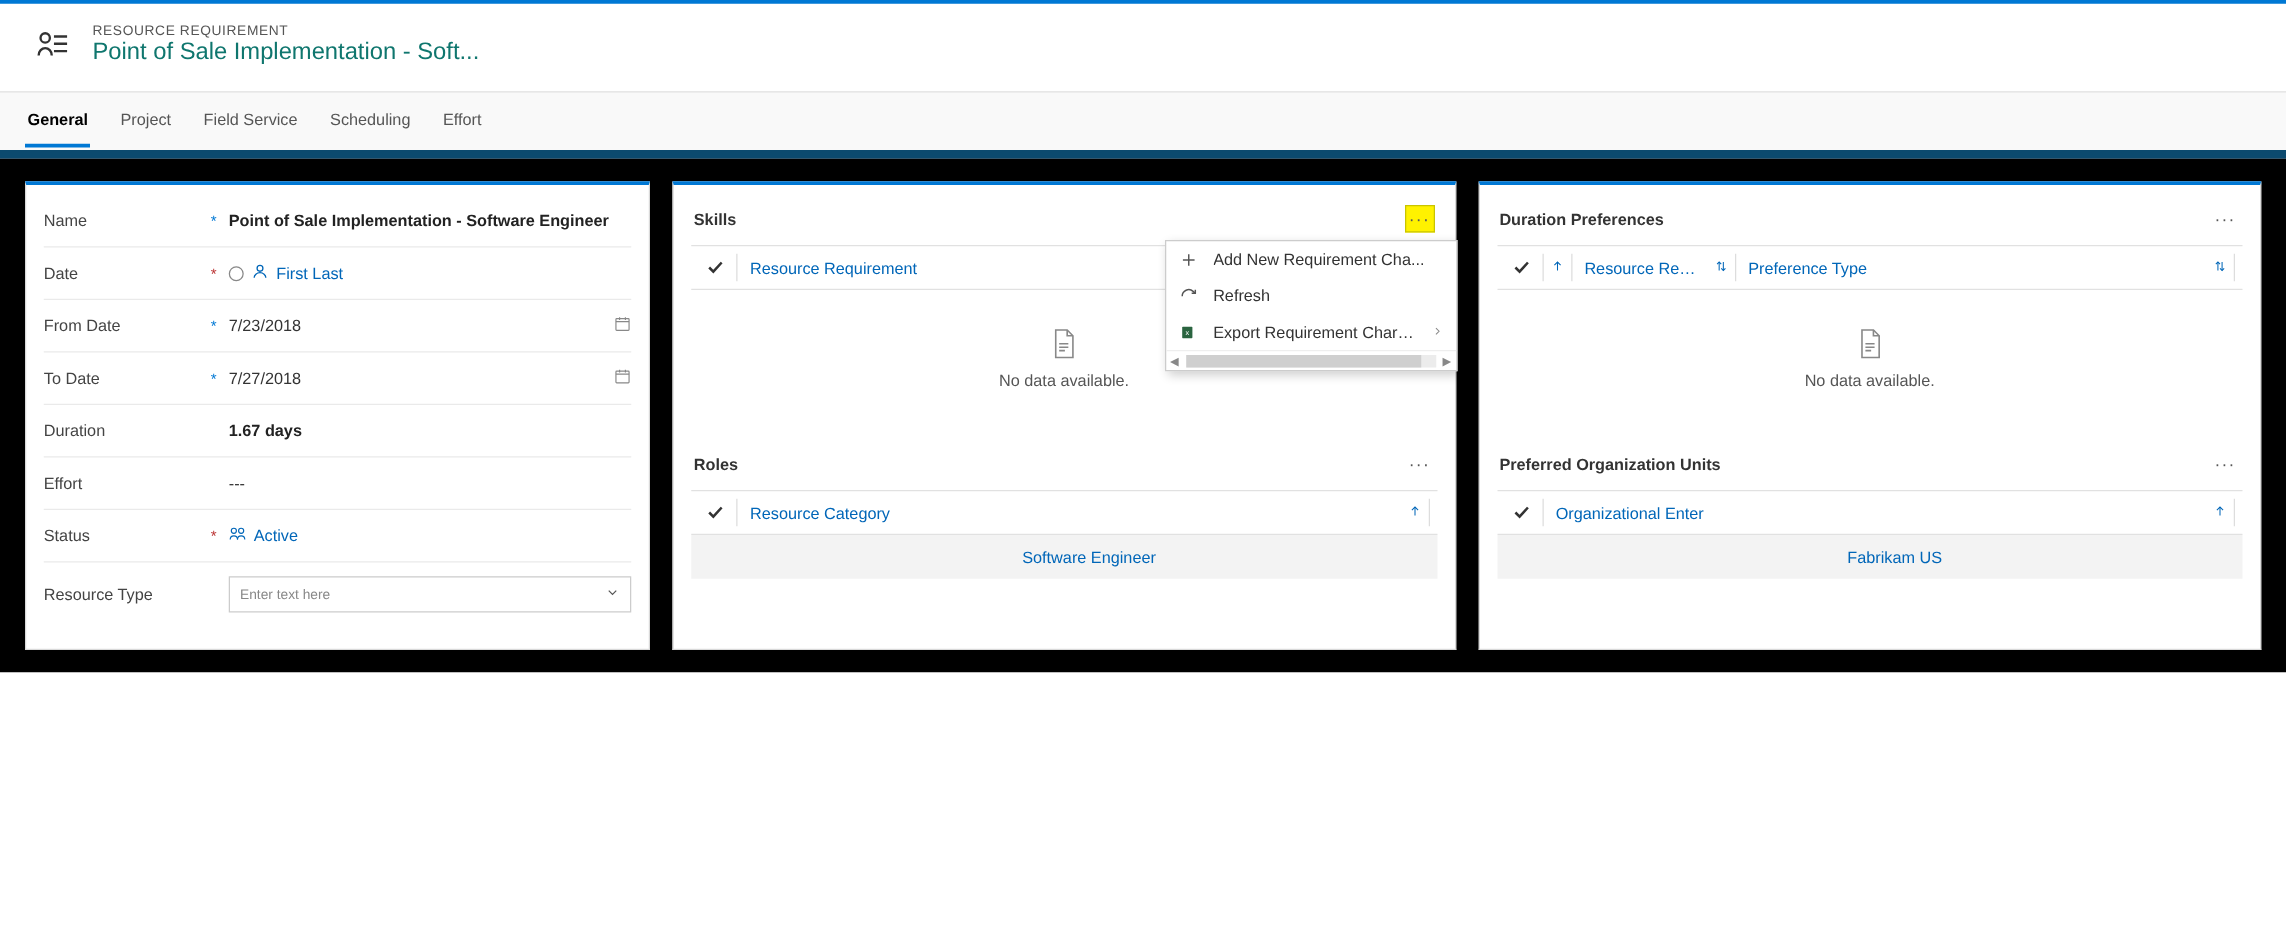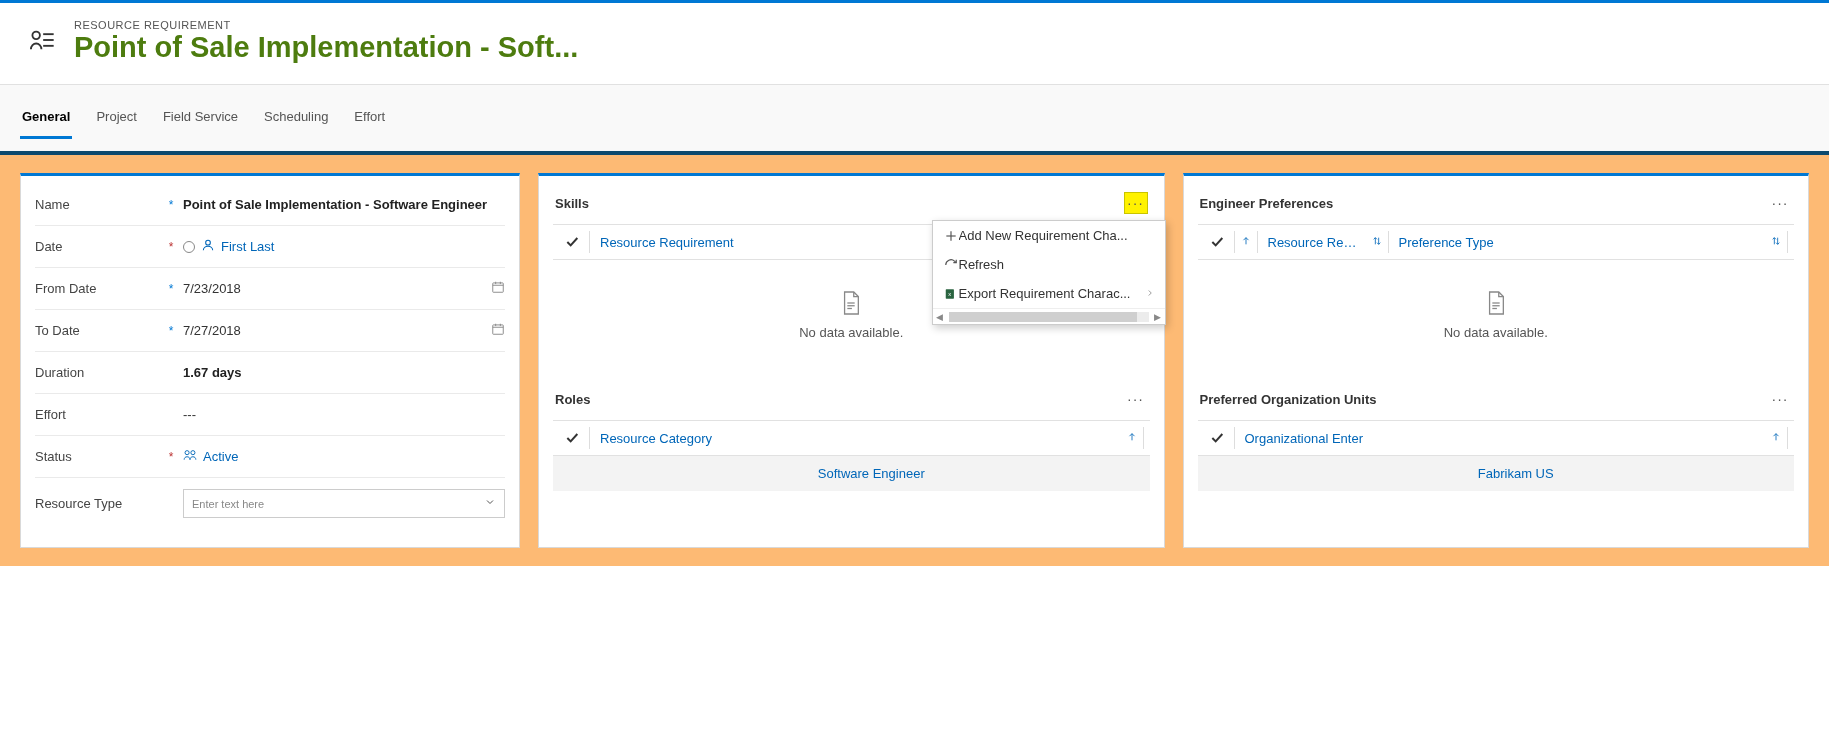--- a/index.html
+++ b/index.html
@@ -2,26 +2,26 @@
 <html><head>
 <meta charset="utf-8">
 <style>
   * { box-sizing: border-box; margin: 0; padding: 0; }
   body { font-family: "Segoe UI", sans-serif; font-size: 13px; color: #333; background: #fff; }
   .topbar { height: 3px; background: #0078d4; }
   .header { display: flex; align-items: center; padding: 16px 28px 20px 28px; }
   .header-icon svg { width: 28px; height: 28px; }
   .header-text { margin-left: 18px; }
   .header-label { font-size: 11px; color: #555; letter-spacing: 0.5px; }
-  .header-title { font-size: 29px; color: #4d7c0f; font-weight: 700; }
-  .tabs { border-top: 1px solid #e1e1e1; border-bottom: 4px solid #0c4a6e; padding: 12px 20px; background:#f9f9f9; }
+  .header-title { font-size: 19px; color: #0f766e; font-weight: 400; }
+  .tabs { border-top: 1px solid #e1e1e1; border-bottom: 7px solid #0c4a6e; padding: 2px 20px; background:#f9f9f9; }
   .tabs-inner { display: flex; gap: 22px; }
   .tab { padding: 12px 2px; color: #555; cursor: pointer; border-bottom: 3px solid transparent; }
   .tab.active { color: #000; border-bottom-color: #0078d4; font-weight: 600; }
-  .content { display: flex; gap: 18px; padding: 18px 20px; background:#fdba74;}
+  .content { display: flex; gap: 18px; padding: 18px 20px; background:#000000;}
   .panel { background: #fff; border: 1px solid #d9d9d9; border-top: 3px solid #0078d4; flex: 1; min-width: 0; }
   .panel-left { flex: 0 0 500px; padding: 8px 14px 18px 14px; }
   .panel-mid, .panel-right { flex: 1; padding: 8px 14px 24px 14px; position: relative; }
   .form-row { display: flex; align-items: center; border-bottom: 1px solid #eaeaea; padding: 11px 0; min-height: 42px; }
   .form-row:last-of-type { border-bottom: none; justify-content: center; }
   .form-label { width: 130px; color: #444; font-size: 13px; }
   .req-marker { width: 12px; color: #b33; font-size: 12px; text-align:center; margin-right:6px;}
   .req-marker.blue { color: #0078d4; }
   .form-value { flex: 1; display: flex; align-items: center; gap: 6px; }
   .form-value.bold { font-weight: 600; color:#222; }
@@ -47,21 +47,21 @@
   .sort-icon { color:#0066b8; padding:0 4px; }
   .sort-icon svg, .updown-icon svg { width:10px; height:12px; }
   .updown-icon { color:#0066b8; padding:0 4px; }
   .no-data { padding:30px 0 10px 0; text-align:center; color:#555; }
   .doc-icon svg { width:22px; height:26px; }
   .no-data-text { margin-top:6px; font-size:13px; }
   .data-row { background:#f3f3f3; padding:10px 8px 10px 48px; color:#0066b8; cursor:pointer; margin-top:0;text-align:center; }
   .section-spacer { height:30px; }
 
   .context-menu { position:absolute; top:44px; right:-2px; width:234px; background:#fff; border:1px solid #ccc; box-shadow:2px 3px 8px rgba(0,0,0,0.2); z-index:5; }
-  .menu-item { display:flex; align-items:center; padding:7px 10px; gap:0; white-space:nowrap; cursor:pointer; }
+  .menu-item { display:flex; align-items:center; padding:7px 10px; gap:12px; white-space:nowrap; cursor:pointer; }
   .menu-icon { width:16px; display:flex; align-items:center; justify-content:center; color:#555; }
   .menu-icon svg { width:14px; height:14px; }
   .menu-label { flex:1; font-size:13px; color:#333; overflow:hidden; text-overflow:ellipsis; }
   .menu-chev { color:#888; }
   .menu-chev svg { width:10px; height:10px; }
   .menu-scroll { height:16px; border-top:1px solid #eee; display:flex; align-items:center; }
   .menu-scroll-arrow { width:14px; display:flex; align-items:center; justify-content:center; color:#888; font-size:9px; }
   .menu-scroll-track { flex:1; height:10px; background:#ececec; margin:0 2px; }
   .menu-scroll-thumb { height:100%; width:94%; background:#cfcfcf; }
 </style>
@@ -290,21 +290,21 @@
             <line x1="12" y1="20" x2="12" y2="4"></line>
             <polyline points="6 10 12 4 18 10"></polyline>
           </svg></span>
       <div class="col-sep"></div>
     </div>
     <div class="data-row">Software Engineer</div>
   </div>
 
   <div class="panel panel-right">
     <div class="section-header">
-      <div class="section-title">Engineer Preferences</div>
+      <div class="section-title">Duration Preferences</div>
       <div class="more-btn">
           <span class="more-dots">···</span>
         </div>
     </div>
     <div class="grid-header">
       <div class="check-col">
           <svg viewBox="0 0 24 24" fill="none" stroke="#333" stroke-width="3">
             <polyline points="5 12 10 17 20 6"></polyline>
           </svg>
         </div>

